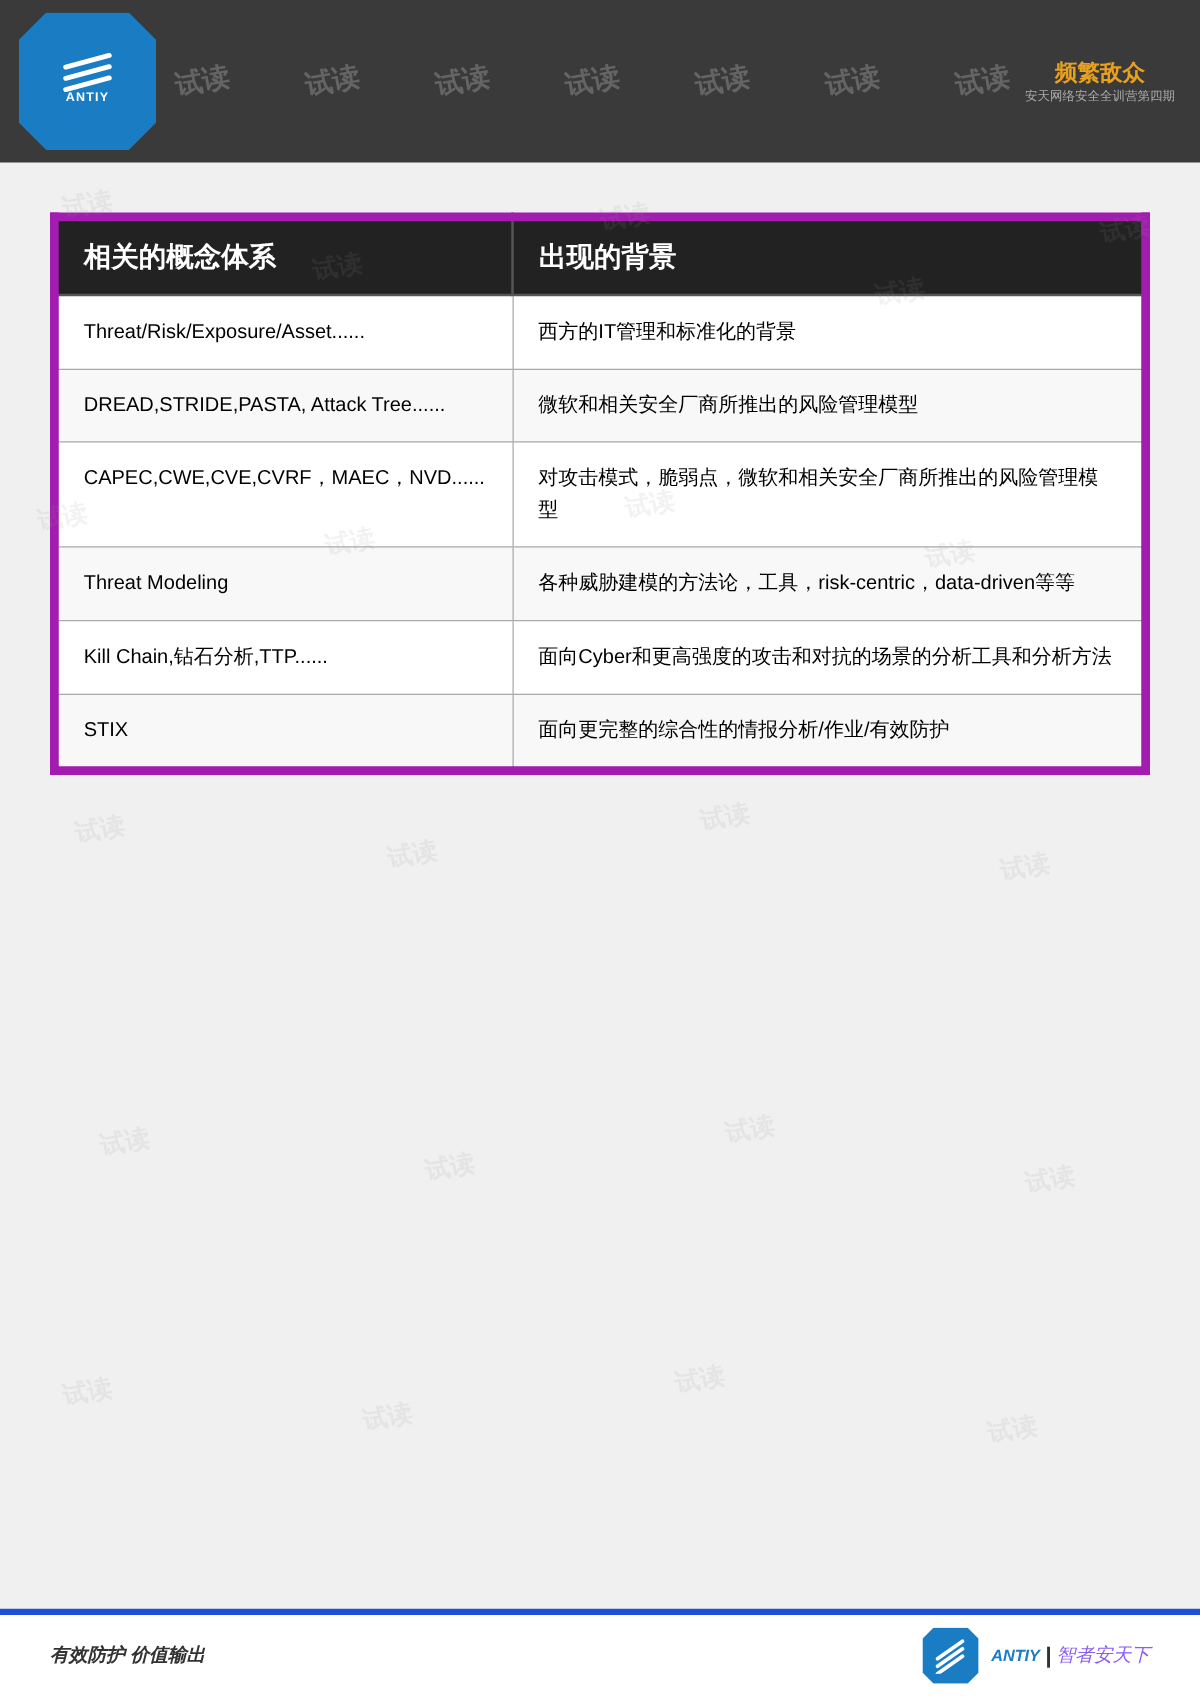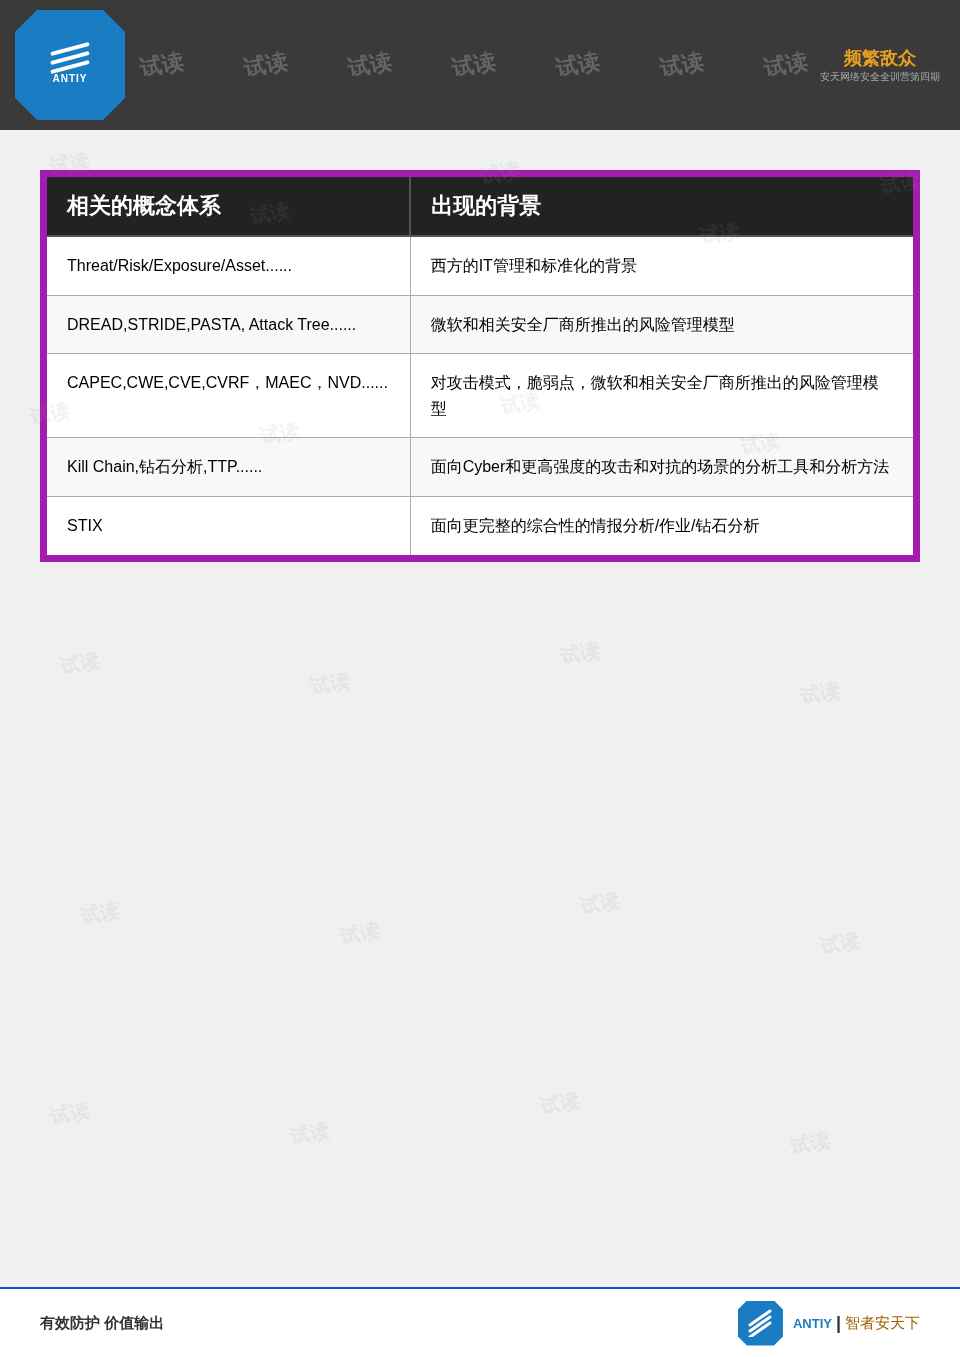--- a/index.html
+++ b/index.html
@@ -164,21 +164,22 @@
       position: absolute;
       bottom: 0;
       left: 0;
       right: 0;
       height: 70px;
       background: white;
       display: flex;
       align-items: center;
       justify-content: space-between;
       padding: 0 40px;
-      border-top: 2px solid #1d4ed8;
+      border-top: 5px solid #1d4ed8;
+      font-style: italic;
     }
 
     .footer-left {
       color: #333;
       font-size: 15px;
       font-weight: bold;
     }
 
     .footer-right {
       display: flex;
@@ -213,21 +214,21 @@
       font-weight: bold;
     }
 
     .footer-brand-separator {
       color: #333;
       font-size: 18px;
       font-weight: bold;
     }
 
     .footer-brand-text {
-      color: #a16207;
+      color: #8b5cf6;
       font-size: 15px;
       font-family: 'STKaiti', 'KaiTi', serif;
     }
   </style>
 </head>
 <body>
 
 <div class="header">
   <div class="logo-box">
     <div class="logo-lines">
@@ -295,26 +296,30 @@
         </tr>
         <tr>
           <td>DREAD,STRIDE,PASTA, Attack Tree......</td>
           <td>微软和相关安全厂商所推出的风险管理模型</td>
         </tr>
         <tr>
           <td>CAPEC,CWE,CVE,CVRF，MAEC，NVD......</td>
           <td>对攻击模式，脆弱点，微软和相关安全厂商所推出的风险管理模型</td>
         </tr>
         <tr>
+          <td>Threat Modeling</td>
+          <td>各种威胁建模的方法论，工具，risk-centric，data-driven等等</td>
+        </tr>
+        <tr>
           <td>Kill Chain,钻石分析,TTP......</td>
           <td>面向Cyber和更高强度的攻击和对抗的场景的分析工具和分析方法</td>
         </tr>
         <tr>
           <td>STIX</td>
-          <td>面向更完整的综合性的情报分析/作业/钻石分析</td>
+          <td>面向更完整的综合性的情报分析/作业/有效防护</td>
         </tr>
       </tbody>
   </table>
 </div>
 
 <div class="footer">
   <div class="footer-left">有效防护 价值输出</div>
   <div class="footer-right">
     <div class="footer-logo-icon">
       <svg viewBox="0 0 28 28">

